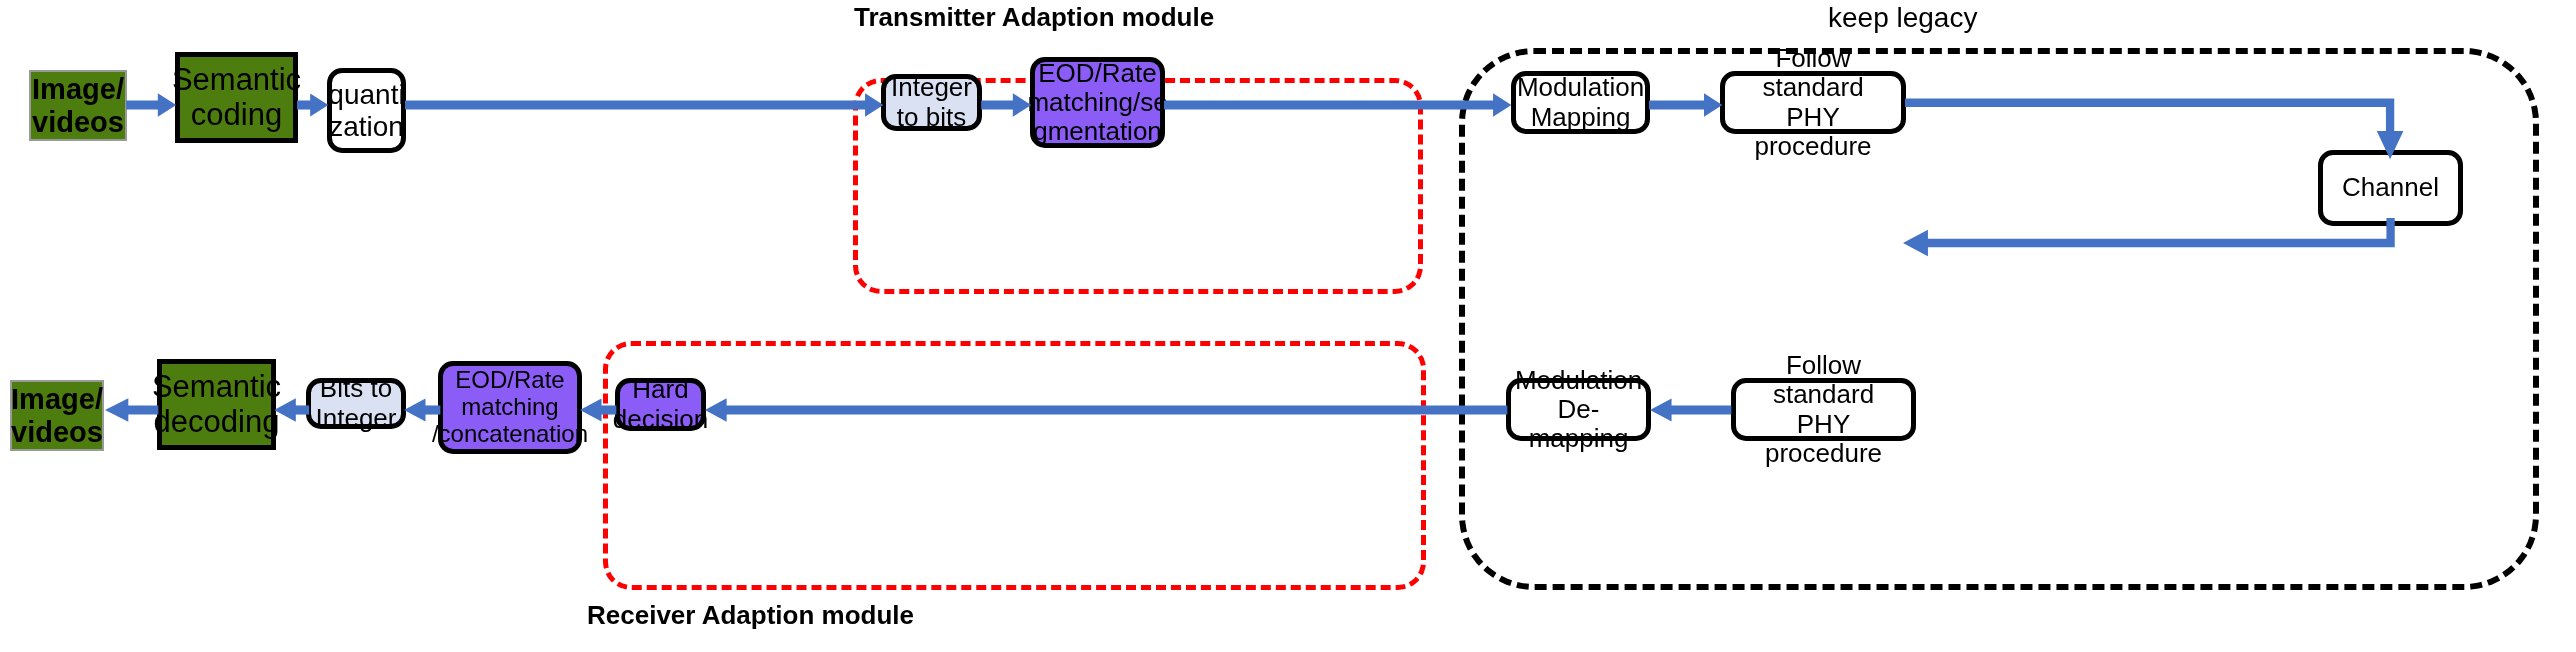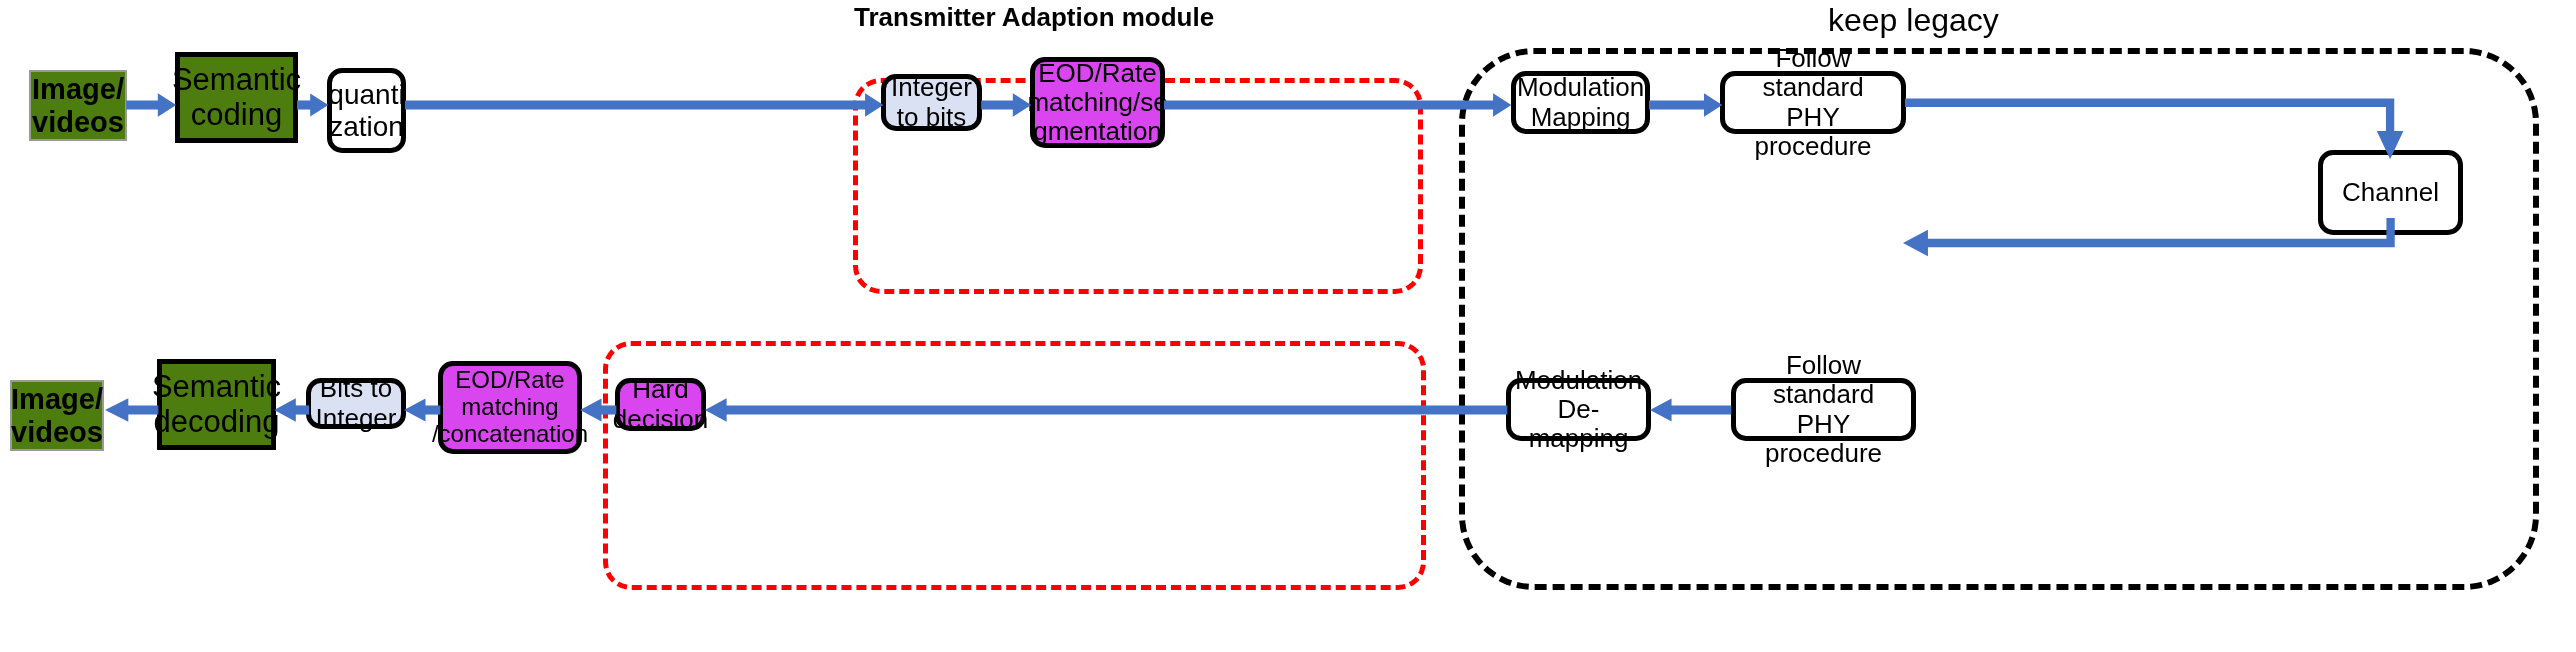--- a/index.html
+++ b/index.html
@@ -16,50 +16,51 @@
 
   
   .sq-box{border:5.8px solid #000;font-size:31px;}
 
   
   .rb{border:5.8px solid #000;border-radius:15px;font-size:28px;}
   .rb.small{font-size:26px;}
   .rb.tiny{font-size:24px;}
 
   .fill-blue{background:#d9e1f2;}
-  .fill-gold{background:#d946ef;}
+  .fill-gold{background:#8b5cf6;}
   .fill-white{background:#ffffff;}
 
   
   .dash-red{position:absolute;box-sizing:border-box;border:5.8px dashed #ff0000;
             border-radius:28px;background:transparent;}
   .dash-black{position:absolute;box-sizing:border-box;border:6.6px dashed #000;
             border-radius:75px;background:transparent;}
 
   
   .caption{position:absolute;color:#000;font-weight:bold;font-size:26px;white-space:nowrap;}
-  .caption.plain{font-weight:normal;font-size:32px;}
+  .caption.plain{font-weight:normal;font-size:28px;}
 
   
   .arrow{position:absolute;}
   .arrow svg{display:block;overflow:visible;}
 </style>
 </head>
 <body>
 
 <div id="stage">
 
   <div class="dash-red" style="left:853px;top:78px;width:570px;height:216px;"></div>
 
   <div class="dash-red" style="left:603px;top:341px;width:823px;height:249px;"></div>
 
   <div class="dash-black" style="left:1459px;top:48px;width:1080px;height:542px;"></div>
 
   <div class="caption" style="left:854px;top:1.7px;">Transmitter Adaption module</div>
 
+  <div class="caption" style="left:587px;top:600px;">Receiver Adaption module</div>
 
   <div class="caption plain" style="left:1828px;top:1.7px;">keep legacy</div>
 
   <div class="node io-box" style="left:29px;top:70px;width:98px;height:71px;">Image/
 videos</div>
 
   <div class="node sq-box" style="left:175px;top:52px;width:123px;height:91px;">Semantic
 coding</div>
 
   <div class="node rb fill-white" style="left:327px;top:68px;width:79px;height:85px;">quanti
@@ -71,21 +72,21 @@
   <div class="node rb small fill-gold" style="left:1030px;top:57px;width:135px;height:91px;">EOD/Rate
 matching/se
 gmentation</div>
 
   <div class="node rb small fill-white" style="left:1511px;top:71px;width:139px;height:63px;">Modulation
 Mapping</div>
 
   <div class="node rb small fill-white" style="left:1720px;top:71px;width:186px;height:63px;">Follow standard
 PHY procedure</div>
 
-  <div class="node rb small fill-white" style="left:2318px;top:150px;width:145px;height:85px;">Channel</div>
+  <div class="node rb small fill-white" style="left:2318px;top:150px;width:145px;height:76px;">Channel</div>
 
   <div class="node io-box" style="left:10px;top:380px;width:94px;height:71px;">Image/
 videos</div>
 
   <div class="node sq-box" style="left:157px;top:359px;width:119px;height:91px;">Semantic
 decoding</div>
 
   <div class="node rb small fill-blue" style="left:306px;top:378px;width:100px;height:51px;">Bits to
 Integer</div>
 

